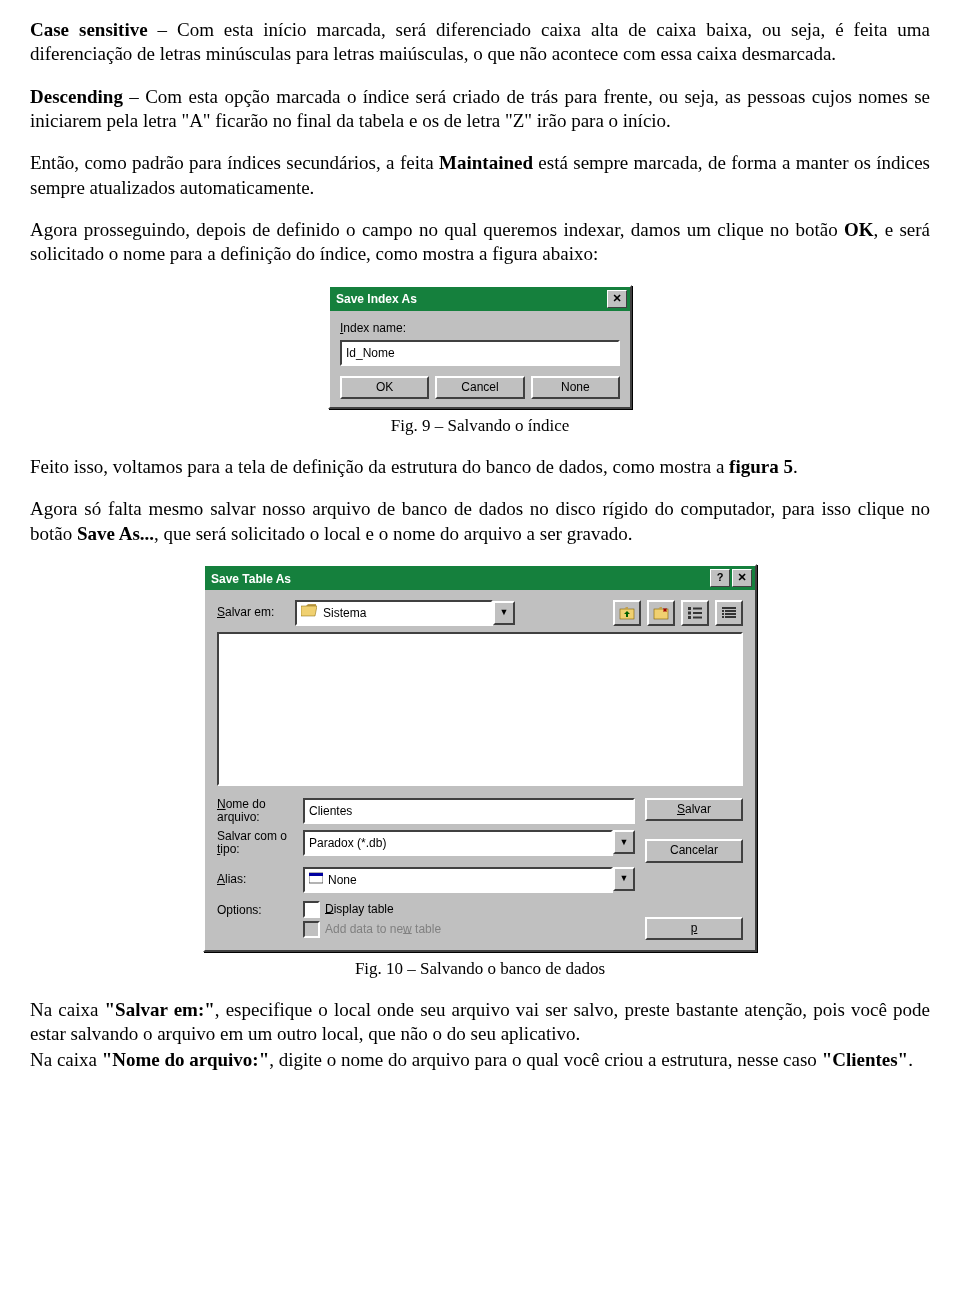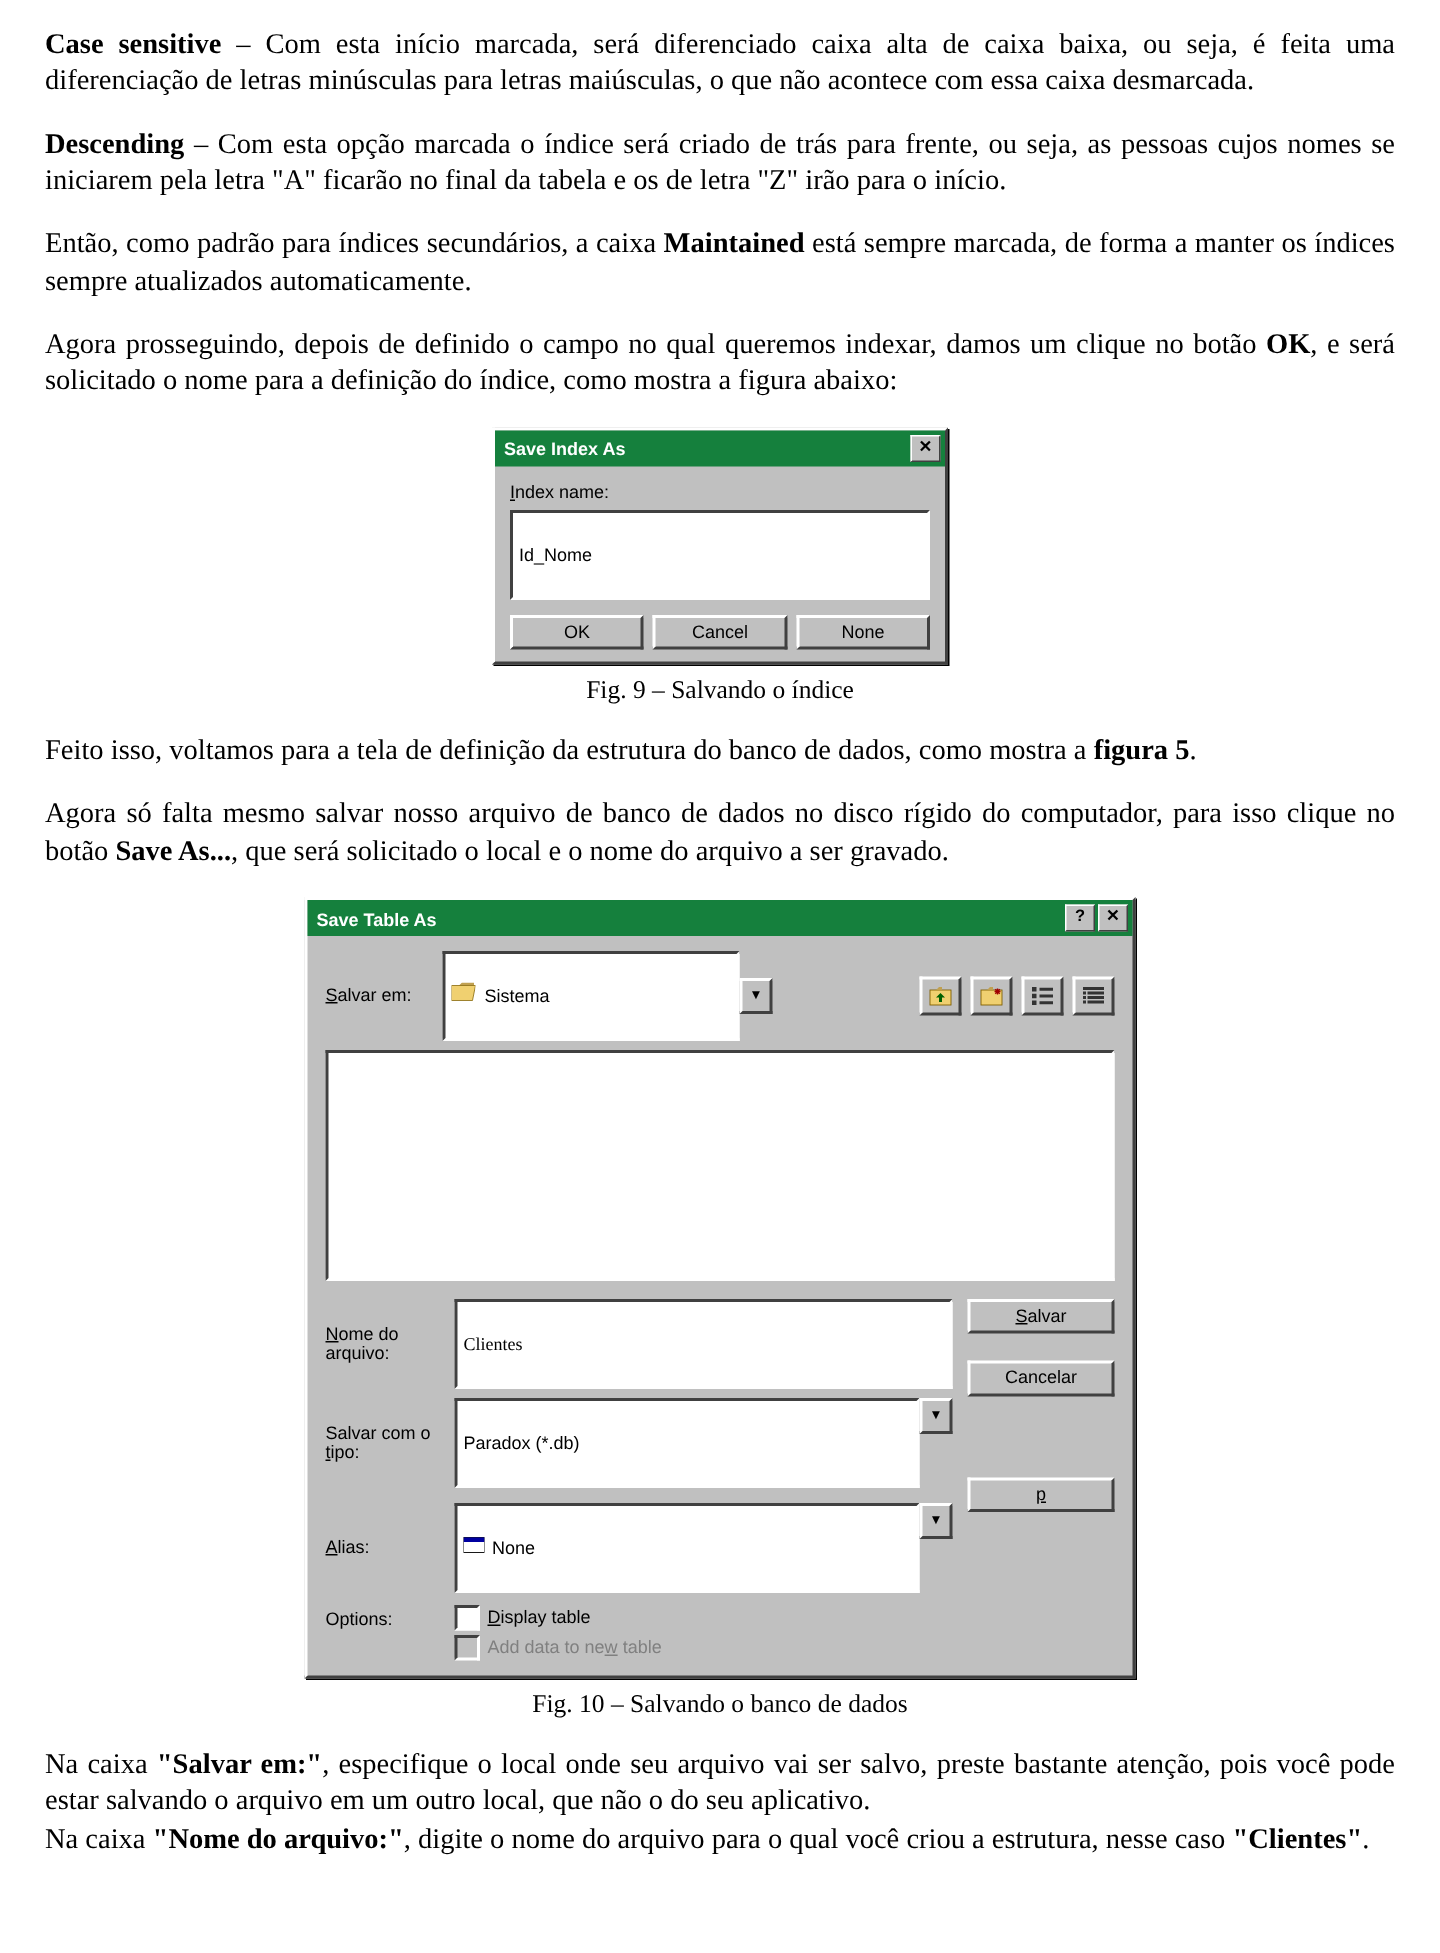--- a/index.html
+++ b/index.html
@@ -49,21 +49,21 @@
   }
   .sunken {
     background: #fff;
     border: 2px solid;
     border-color: #404040 #fff #fff #404040;
   }
   .field {
     background: #fff;
     border: 2px solid;
     border-color: #404040 #fff #fff #404040;
-    padding: 20px 4px;
+    padding: 3px 4px;
     height: 16px;
     line-height: 16px;
     font-size: 12px;
   }
   .btn3d {
     background: #c0c0c0;
     border: 2px solid;
     border-color: #fff #404040 #404040 #fff;
     text-align: center;
     padding: 2px 0;
@@ -107,21 +107,21 @@
 
 <p>
   <span class="bold">Case sensitive</span><span> – Com esta início marcada, será diferenciado caixa alta de caixa baixa, ou seja, é feita uma diferenciação de letras minúsculas para letras maiúsculas, o que não acontece com essa caixa desmarcada.</span>
 </p>
 
 <p>
   <span class="bold">Descending</span><span> – Com esta opção marcada o índice será criado de trás para frente, ou seja, as pessoas cujos nomes se iniciarem pela letra "A" ficarão no final da tabela e os de letra "Z" irão para o início.</span>
 </p>
 
 <p>
-  <span>Então, como padrão para índices secundários, a caixa </span><span class="bold">Maintained</span><span> está sempre marcada, de forma a manter os índices sempre atualizados automaticamente.</span>
+  <span>Então, como padrão para índices secundários, a feita </span><span class="bold">Maintained</span><span> está sempre marcada, de forma a manter os índices sempre atualizados automaticamente.</span>
 </p>
 
 <p>
   <span>Agora prosseguindo, depois de definido o campo no qual queremos indexar, damos um clique no botão </span><span class="bold">OK</span><span>, e será solicitado o nome para a definição do índice, como mostra a figura abaixo:</span>
 </p>
 
 <div class="center-block">
   <div class="win9x" style="width:300px;">
     <div class="titlebar">
       <span class="title">Save Index As</span>
@@ -223,21 +223,21 @@
 
       <div class="sunken" style="height:150px; margin-bottom:12px;"></div>
 
       <div style="display:flex; gap:10px;">
         <div style="flex:1;">
 
           <div style="display:flex; align-items:center; margin-bottom:6px;">
             <div class="label" style="width:86px; line-height:1.1;">
               <span style="text-decoration:underline;">N</span>ome do<br>arquivo:
             </div>
-            <div class="field" style="flex:1;font-family:Liberation Serif, serif;">Clientes</div>
+            <div class="field" style="flex:1;">Clientes</div>
           </div>
 
           <div style="display:flex; align-items:center; margin-bottom:10px;">
             <div class="label" style="width:86px; line-height:1.1;">
               Salvar com o<br><span style="text-decoration:underline;">t</span>ipo:
             </div>
             <div style="flex:1; display:flex;">
               <div class="field" style="flex:1;">Paradox (*.db)</div>
               <div class="dropdown-arrow">▼</div>
             </div>

